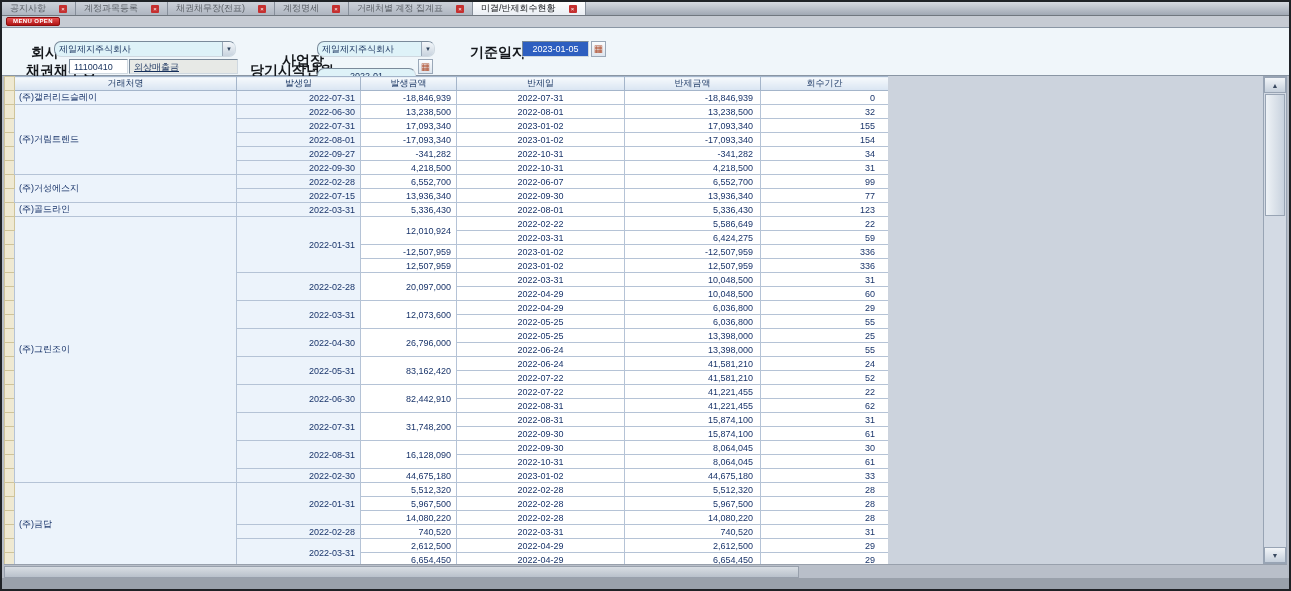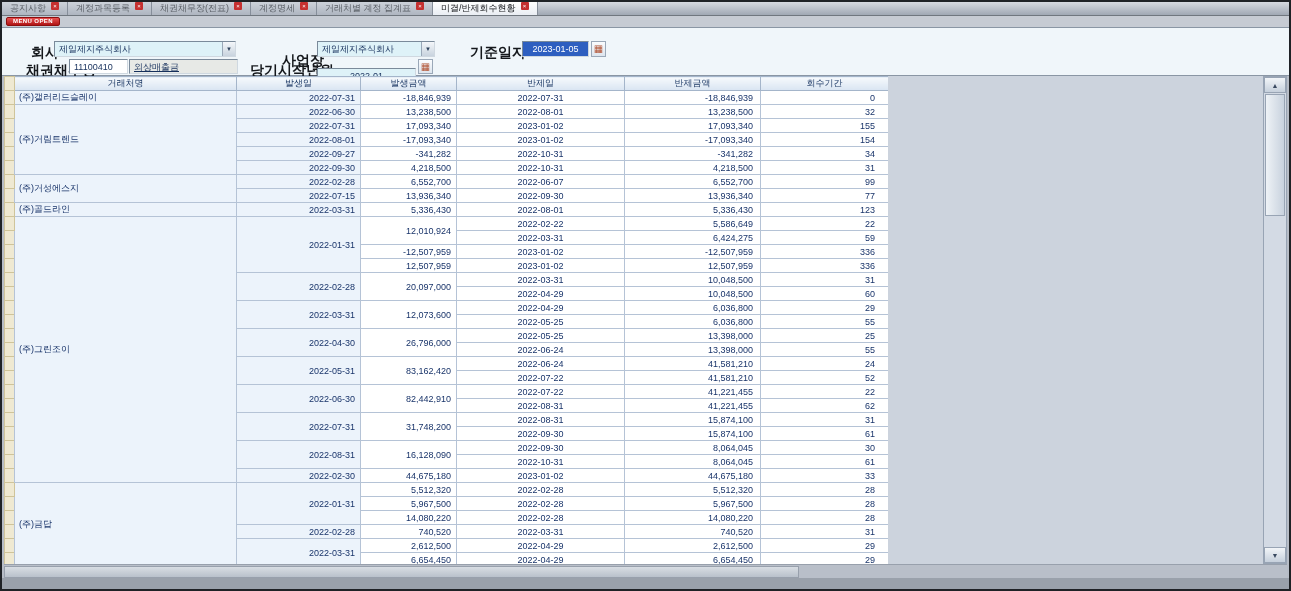--- a/index.html
+++ b/index.html
@@ -4,42 +4,42 @@
 <style>
   * { margin:0; padding:0; box-sizing:border-box; }
   html,body { width:1291px; height:591px; overflow:hidden; background:#30343a;
               font-family:"Liberation Sans","DejaVu Sans",sans-serif; }
   .window { position:absolute; inset:0; border:2px solid #1f2226; background:#b7bdc7; }
 
   
   .tabbar { position:absolute; left:0; top:0; width:1287px; height:14px;
             background:linear-gradient(#d6dae0,#a0a8b4); border-bottom:1px solid #70777f;
             display:flex; align-items:stretch; }
-  .tab { display:inline-flex; gap:5px; padding:0 8px; font-size:9px;
+  .tab { display:inline-flex; align-items:center; gap:13px; padding:0 8px; font-size:9px;
          color:#5a5f66; background:linear-gradient(#cdd2da,#aeb5c0); border-right:1px solid #868e9a;
          white-space:nowrap; cursor:default; }
   .tab.active { background:linear-gradient(#ffffff,#e9edf3); color:#121418; }
   .closebox { display:inline-block; width:8px; height:8px; background:#c53030; color:#fff;
               font-size:6px; line-height:8px; text-align:center; border-radius:1px; }
 
   
   .midstrip { position:absolute; left:0; top:14px; width:1287px; height:11px; background:#c6cbd3; }
   .menubtn { position:absolute; left:4px; top:1px; width:54px; height:9px;
              background:linear-gradient(#e85050,#b01414); border:1px solid #8c0e0e; border-radius:2px;
              color:#fff; font-size:6px; font-weight:bold; letter-spacing:.4px;
              text-align:center; line-height:7px; }
 
   
   .filterbar { position:absolute; left:0; top:25px; width:1287px; height:49px;
                background:#f0f6fa; border-top:1px solid #8a96a4; border-bottom:1px solid #8a96a4; }
   .flabel { position:absolute; font-size:14px; font-weight:bold; color:#15181c; white-space:nowrap; }
   .fld { position:absolute; border:1px solid; border-color:#7a8a9a #cfd8e0 #cfd8e0 #7a8a9a;
          background:#fff; font-size:9px; color:#16305c; padding:0 4px; line-height:14px;
          white-space:nowrap; overflow:hidden; }
-  .cyan { background:#def2f8; }
+  .cyan { background:#def2f8;border-radius:7px; }
   .grayfld { background:#e7e9e6;text-decoration:underline; }
   .bluefld { background:#2e5fc0; color:#fff; text-align:center; }
   .centerfld { text-align:center; }
   .combo { padding-right:16px; }
   .arrowbtn { position:absolute; right:0; top:0; bottom:0; width:13px;
               background:linear-gradient(#f4f7fa,#c8d3de); border-left:1px solid #9aa8b8;
               font-size:6px; color:#30445e; text-align:center; line-height:14px; }
   .calbtn { position:absolute; border:1px solid #9aa8b8; background:linear-gradient(#fafcfe,#dde5ee);
             font-size:10px; line-height:13px; text-align:center; color:#b05030; }
 

